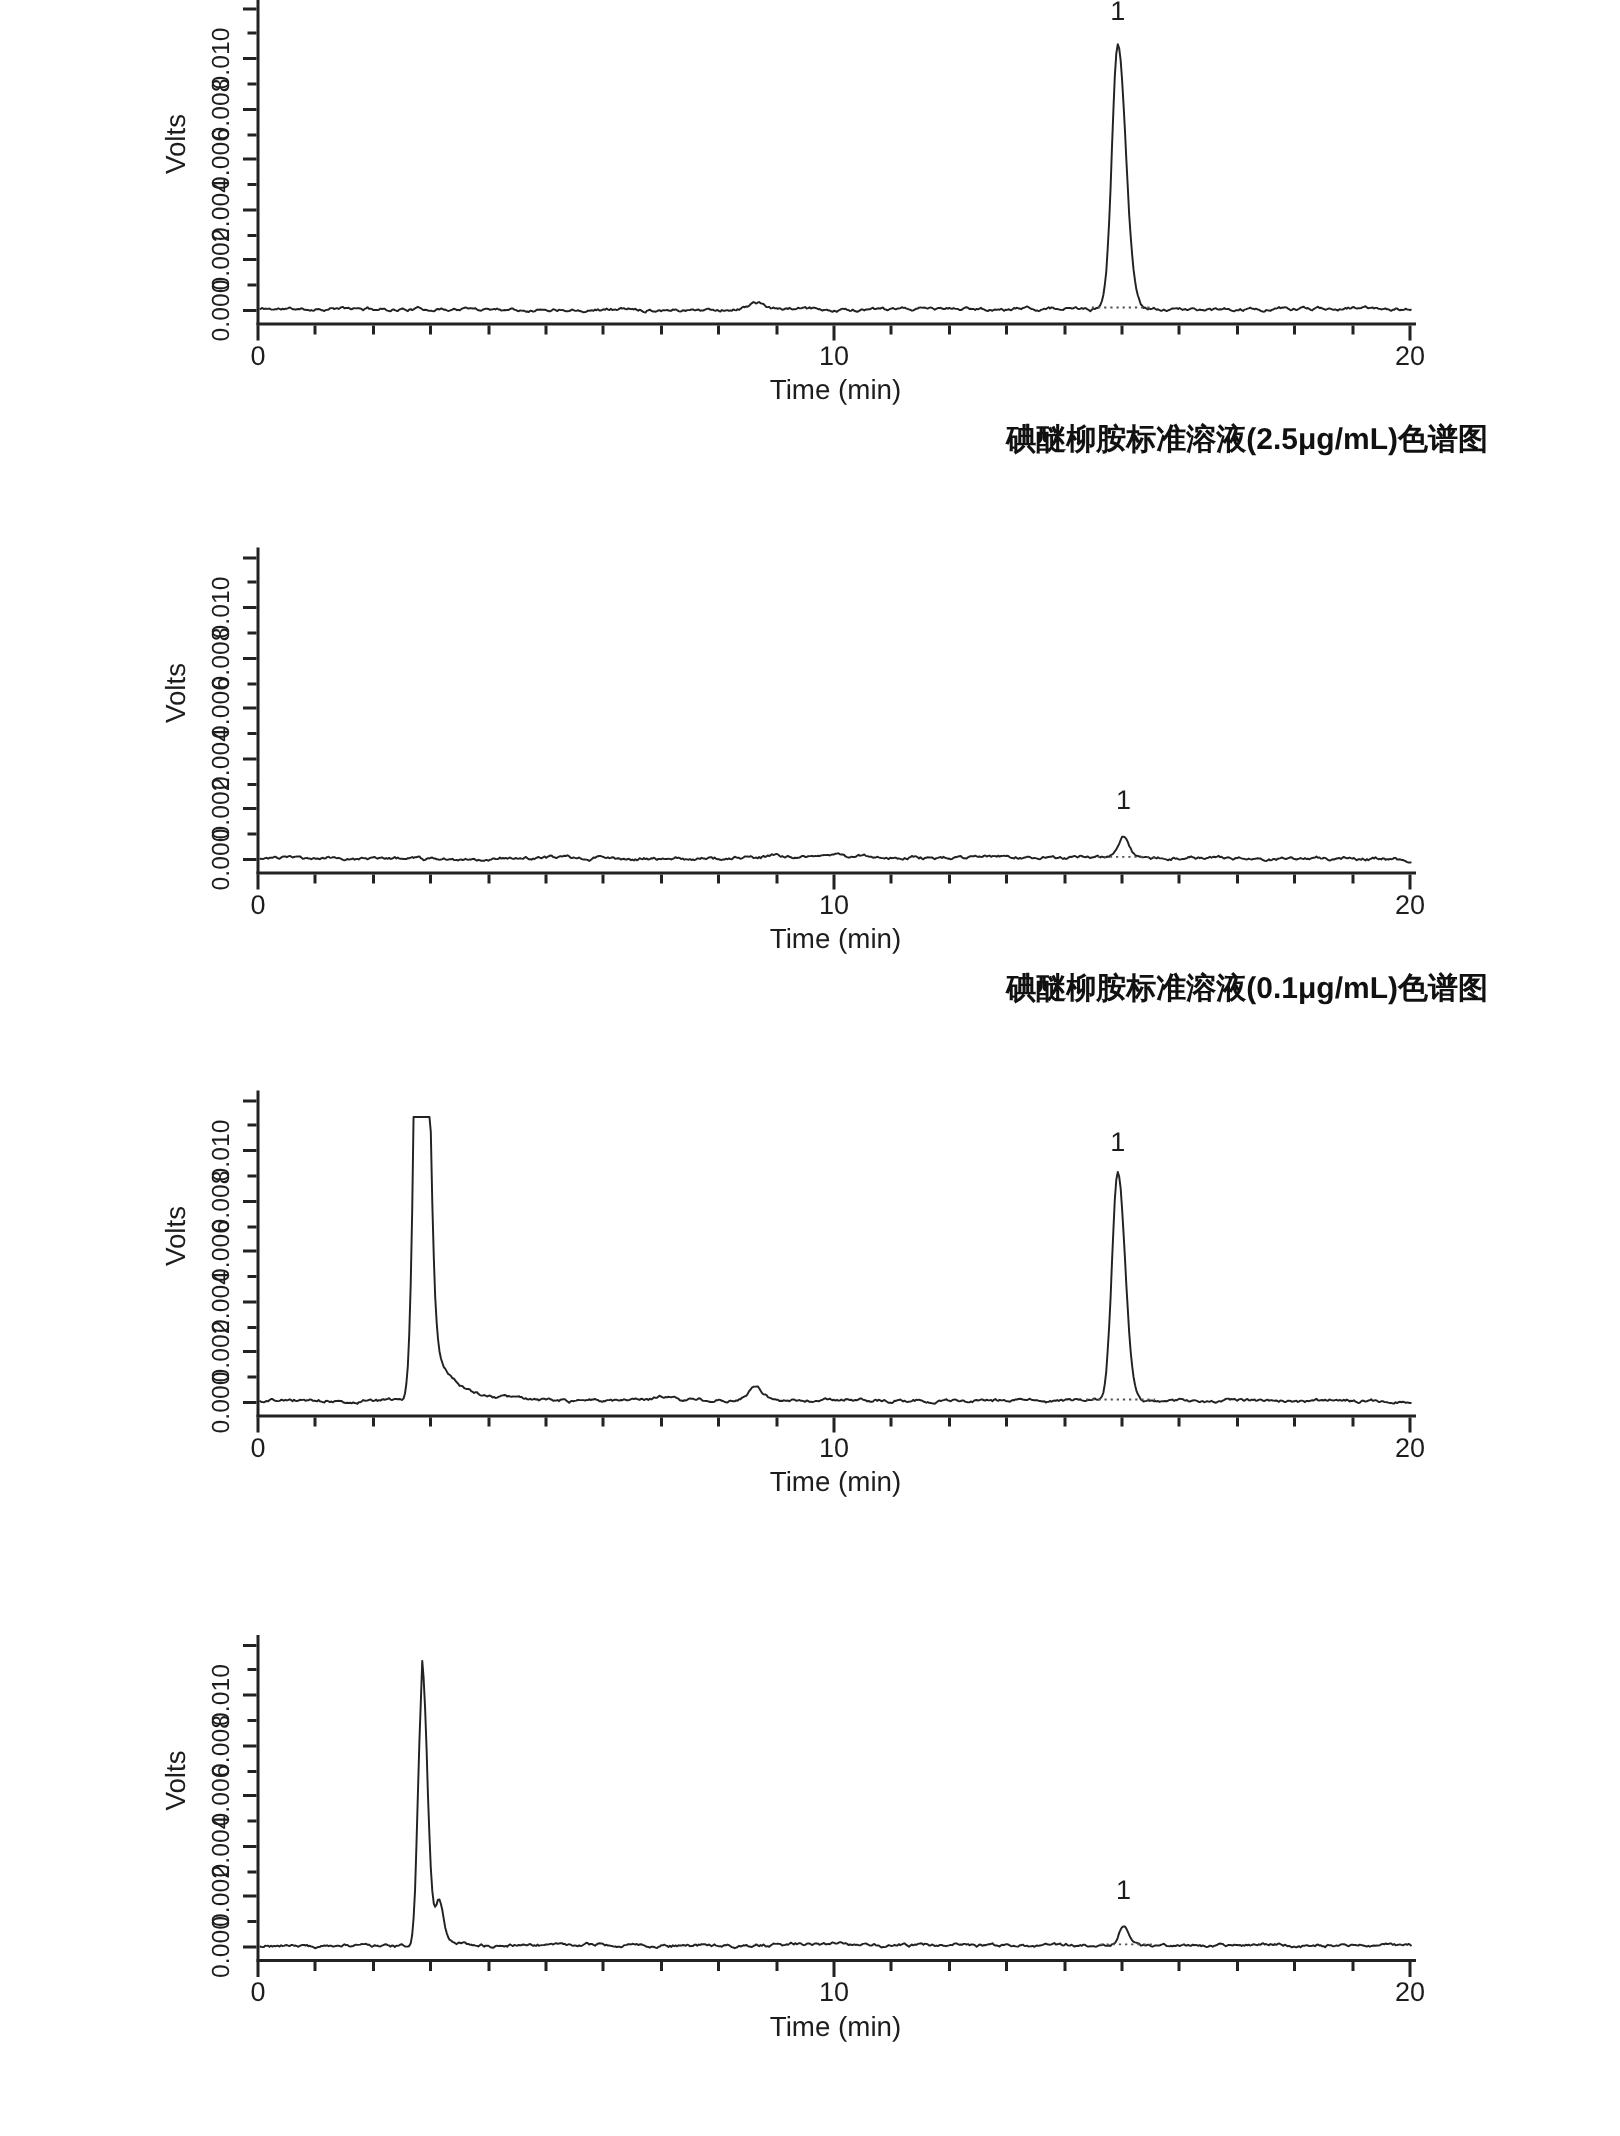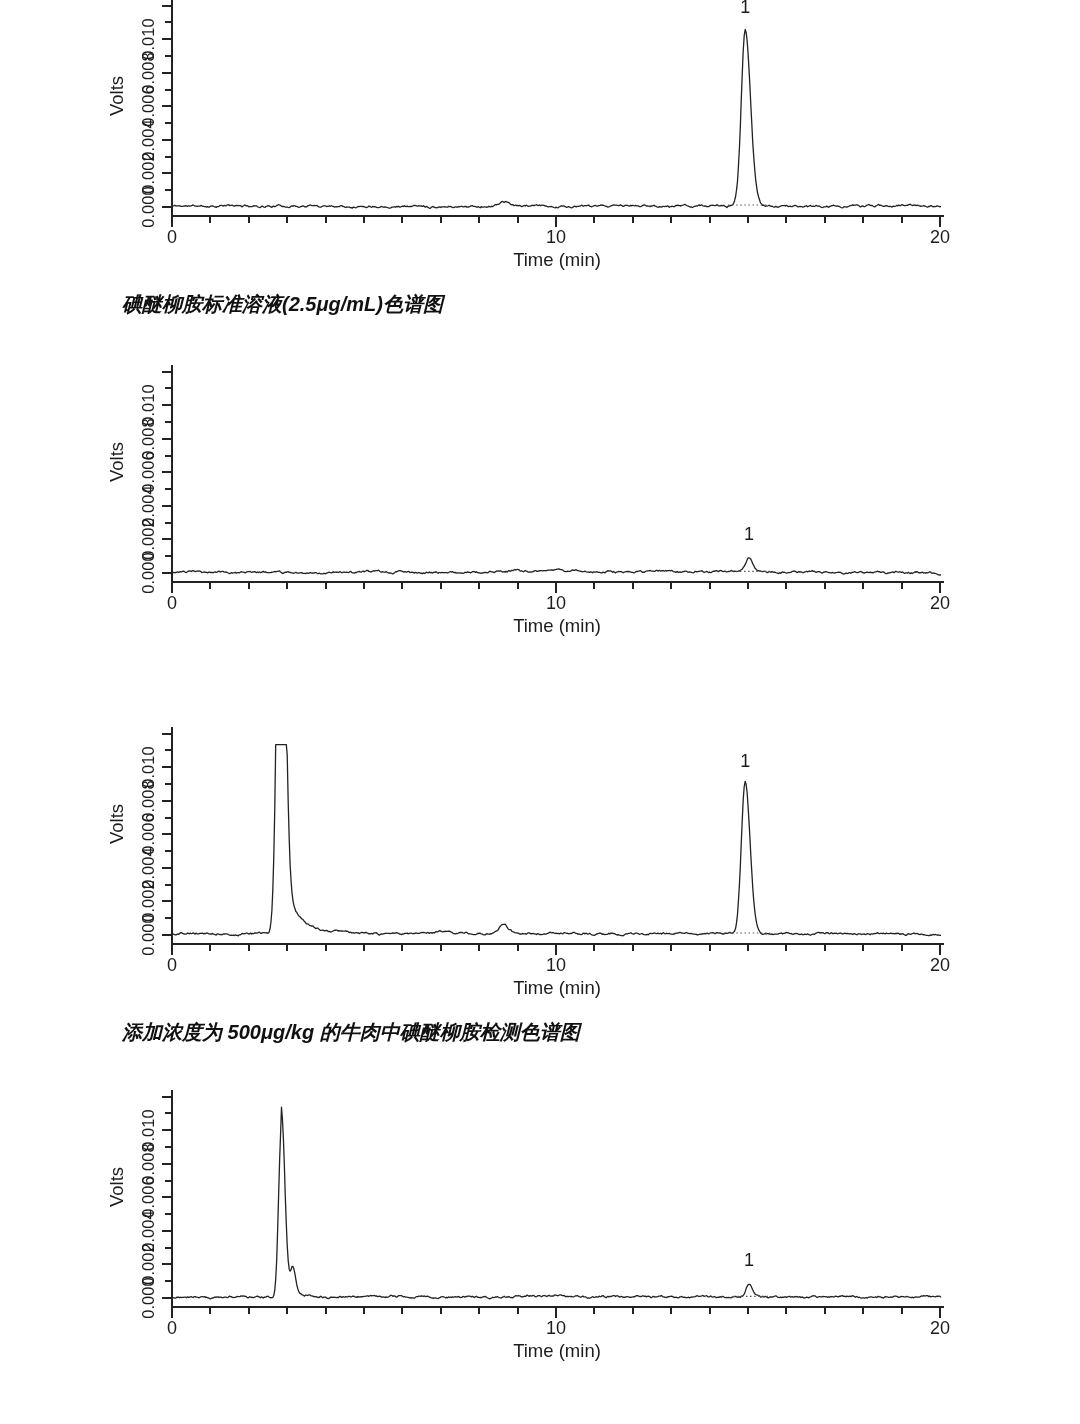--- a/index.html
+++ b/index.html
@@ -33,22 +33,22 @@
   .y-axis-title{
     position:absolute;left:117px;top:97px;
     transform:translate(-50%,-50%) rotate(-90deg);
     font-size:18.5px;white-space:nowrap;color:#1d1d1d;
   }
   .x-axis-title{
     position:absolute;left:172px;top:250px;width:770px;
     text-align:center;font-size:18.5px;color:#1d1d1d;
   }
   .caption{
-    position:absolute;left:122px;top:292px;width:870px;
-    text-align:left;font-size:20px;font-weight:bold;color:#111;font-style:italic;
+    position:absolute;left:122px;top:280px;width:870px;
+    text-align:right;font-size:20px;font-weight:bold;color:#111;
   }
   svg.trace{position:absolute;left:172px;top:0;width:770px;height:216px;overflow:visible;}
 </style>
 </head>
 <body>
 
 <div id="canvas">
 
   <div class="chart-block" style="top:-1px">
     <div class="y-axis-title">Volts</div>
@@ -109,20 +109,21 @@
   <div class="chart-block" style="top:365px">
     <div class="y-axis-title">Volts</div>
     <div class="y-axis-line"></div>
     <div class="x-axis-line"></div>
     <svg class="trace" viewBox="0 0 770 216" preserveAspectRatio="none">
         <path d="M1.0 207.74L2.0 207.46L2.9 207.75L3.9 207.48L4.8 207.06L5.8 206.87L6.8 207.45L7.7 206.89L8.7 206.73L9.6 206.88L10.6 206.32L11.6 206.10L12.5 206.77L13.5 207.35L14.4 207.52L15.4 206.71L16.4 206.09L17.3 205.99L18.3 205.98L19.2 206.49L20.2 205.88L21.2 205.60L22.1 206.03L23.1 206.67L24.0 206.34L25.0 206.07L26.0 205.96L26.9 206.04L27.9 205.90L28.8 206.58L29.8 207.52L30.8 207.34L31.7 207.08L32.7 206.90L33.6 207.40L34.6 207.33L35.6 207.86L36.5 207.24L37.5 207.03L38.4 207.51L39.4 207.31L40.4 207.49L41.3 207.82L42.3 207.09L43.2 206.85L44.2 207.41L45.2 207.20L46.1 206.38L47.1 206.11L48.0 206.92L49.0 206.75L50.0 206.46L50.9 206.40L51.9 206.88L52.8 207.19L53.8 206.89L54.8 207.30L55.7 207.72L56.7 208.25L57.6 208.59L58.6 208.19L59.6 207.64L60.5 208.06L61.5 207.86L62.4 207.67L63.4 207.37L64.4 208.12L65.3 207.72L66.3 207.59L67.2 207.96L68.2 207.20L69.2 206.73L70.1 207.08L71.1 207.16L72.0 207.20L73.0 207.88L74.0 207.33L74.9 206.91L75.9 206.71L76.8 206.55L77.8 206.32L78.8 207.02L79.7 207.45L80.7 206.94L81.6 206.89L82.6 206.55L83.6 207.09L84.5 207.58L85.5 207.02L86.4 207.54L87.4 206.93L88.4 207.60L89.3 207.48L90.3 206.88L91.2 206.34L92.2 207.28L93.2 206.70L94.1 207.39L95.1 207.51L96.0 207.54L97.0 207.72L98.0 207.70L98.9 207.70L99.9 207.14L100.8 207.17L101.8 206.80L102.8 206.35L103.7 206.96L104.7 206.47L105.6 206.47L106.6 206.15L107.6 205.94L108.5 207.04L109.5 207.61L110.4 208.49L111.4 208.25L112.4 207.59L113.3 207.08L114.3 207.36L115.2 206.80L116.2 206.73L117.2 207.36L118.1 207.24L119.1 207.93L120.0 207.86L121.0 208.24L122.0 208.05L122.9 207.77L123.9 207.19L124.8 207.89L125.8 208.15L126.8 208.11L127.7 207.80L128.7 207.80L129.6 207.56L130.6 208.35L131.6 208.43L132.5 208.37L133.5 208.62L134.4 208.11L135.4 207.89L136.4 208.36L137.3 208.14L138.3 207.50L139.2 208.00L140.2 208.23L141.2 208.00L142.1 208.04L143.1 207.61L144.0 207.55L145.0 208.23L146.0 208.77L146.9 208.22L147.9 208.48L148.8 208.87L149.8 208.84L150.8 208.87L151.7 208.35L152.7 208.35L153.6 208.82L154.6 208.14L155.6 207.95L156.5 207.29L157.5 207.36L158.4 207.67L159.4 207.76L160.4 207.53L161.3 206.65L162.3 207.41L163.2 207.00L164.2 207.34L165.2 206.97L166.1 207.52L167.1 207.13L168.0 206.64L169.0 207.28L170.0 207.60L170.9 207.51L171.9 206.98L172.8 207.43L173.8 207.45L174.8 207.16L175.7 207.43L176.7 207.59L177.6 206.89L178.6 206.30L179.6 207.18L180.5 207.89L181.5 207.87L182.4 208.10L183.4 207.39L184.4 207.65L185.3 207.03L186.3 206.55L187.2 206.35L188.2 206.97L189.2 207.21L190.1 206.51L191.1 205.96L192.0 206.89L193.0 206.29L194.0 205.80L194.9 205.31L195.9 205.49L196.8 206.47L197.8 206.49L198.8 207.03L199.7 206.66L200.7 206.07L201.6 205.74L202.6 206.03L203.6 205.72L204.5 205.55L205.5 205.63L206.4 205.18L207.4 205.85L208.4 206.87L209.3 207.07L210.3 206.58L211.2 206.92L212.2 207.13L213.2 207.19L214.1 206.62L215.1 207.34L216.0 207.72L217.0 208.00L218.0 207.94L218.9 208.11L219.9 208.37L220.8 208.95L221.8 208.31L222.8 207.46L223.7 206.66L224.7 206.89L225.6 206.26L226.6 205.82L227.6 205.65L228.5 205.72L229.5 206.05L230.4 206.33L231.4 206.90L232.4 206.99L233.3 206.56L234.3 207.14L235.2 206.93L236.2 206.51L237.2 206.67L238.1 207.56L239.1 207.34L240.0 207.12L241.0 207.36L242.0 208.07L242.9 207.61L243.9 207.46L244.8 208.02L245.8 208.04L246.8 207.49L247.7 207.76L248.7 208.45L249.6 208.04L250.6 208.64L251.6 207.81L252.5 208.53L253.5 208.05L254.4 207.16L255.4 207.59L256.4 207.91L257.3 207.04L258.3 207.72L259.2 207.34L260.2 208.07L261.2 207.74L262.1 207.14L263.1 207.37L264.0 206.76L265.0 207.58L266.0 208.23L266.9 207.60L267.9 207.72L268.8 207.84L269.8 207.28L270.8 207.76L271.7 207.65L272.7 207.66L273.6 207.56L274.6 207.60L275.6 207.99L276.5 207.56L277.5 207.02L278.4 206.47L279.4 207.04L280.4 206.70L281.3 207.14L282.3 207.68L283.2 207.38L284.2 208.13L285.2 207.79L286.1 207.92L287.1 208.16L288.0 207.72L289.0 208.31L290.0 207.98L290.9 208.39L291.9 208.08L292.8 207.34L293.8 207.31L294.8 207.60L295.7 206.86L296.7 207.30L297.6 207.32L298.6 207.83L299.6 207.21L300.5 206.67L301.5 206.52L302.4 206.56L303.4 207.43L304.4 206.64L305.3 207.45L306.3 207.84L307.2 207.73L308.2 208.21L309.2 208.27L310.1 207.98L311.1 207.94L312.0 207.47L313.0 207.81L314.0 207.22L314.9 207.75L315.9 207.89L316.8 207.02L317.8 206.17L318.8 206.54L319.7 206.87L320.7 206.89L321.6 207.49L322.6 207.28L323.6 206.68L324.5 205.99L325.5 206.06L326.4 205.93L327.4 206.23L328.4 205.78L329.3 206.13L330.3 206.99L331.2 206.93L332.2 206.66L333.2 207.19L334.1 206.34L335.1 207.15L336.0 206.16L337.0 205.61L338.0 206.32L338.9 205.96L339.9 205.28L340.8 205.71L341.8 205.07L342.8 204.47L343.7 205.03L344.7 204.64L345.6 204.25L346.6 204.55L347.6 205.52L348.5 206.20L349.5 205.73L350.4 206.31L351.4 206.72L352.4 205.98L353.3 205.63L354.3 206.20L355.2 206.46L356.2 207.10L357.2 207.22L358.1 206.84L359.1 207.03L360.0 206.88L361.0 206.74L362.0 206.09L362.9 205.61L363.9 205.65L364.8 206.28L365.8 206.30L366.8 205.84L367.7 205.75L368.7 205.72L369.6 205.67L370.6 205.92L371.6 205.57L372.5 205.73L373.5 205.54L374.4 205.75L375.4 205.25L376.4 205.20L377.3 205.05L378.3 205.08L379.2 204.99L380.2 204.97L381.2 205.35L382.1 204.83L383.1 204.71L384.0 204.63L385.0 204.17L386.0 204.10L386.9 203.78L387.9 204.52L388.8 204.62L389.8 204.65L390.8 205.01L391.7 205.98L392.7 206.43L393.6 206.66L394.6 206.66L395.6 206.11L396.5 206.31L397.5 206.31L398.4 206.26L399.4 205.53L400.4 204.88L401.3 205.47L402.3 205.24L403.2 205.13L404.2 204.60L405.2 205.56L406.1 205.73L407.1 205.99L408.0 206.14L409.0 206.23L410.0 206.79L410.9 206.64L411.9 206.69L412.8 206.15L413.8 206.56L414.8 206.88L415.7 207.07L416.7 207.08L417.6 207.37L418.6 206.84L419.6 207.23L420.5 207.77L421.5 206.81L422.4 207.13L423.4 207.05L424.4 206.76L425.3 206.89L426.3 207.47L427.2 207.25L428.2 207.57L429.2 207.96L430.1 207.97L431.1 207.06L432.0 207.48L433.0 207.84L434.0 206.79L434.9 206.43L435.9 205.59L436.8 206.21L437.8 205.88L438.8 205.91L439.7 206.52L440.7 207.34L441.6 206.46L442.6 207.38L443.6 207.83L444.5 207.05L445.5 206.85L446.4 206.46L447.4 206.61L448.4 206.67L449.3 206.63L450.3 207.27L451.2 207.80L452.2 207.12L453.2 206.89L454.1 206.57L455.1 206.37L456.0 207.02L457.0 206.24L458.0 206.84L458.9 207.06L459.9 207.46L460.8 207.39L461.8 207.90L462.8 207.60L463.7 206.85L464.7 206.39L465.6 206.48L466.6 206.04L467.6 205.84L468.5 205.70L469.5 206.65L470.4 207.25L471.4 207.13L472.4 207.40L473.3 206.52L474.3 206.02L475.2 205.80L476.2 205.80L477.2 205.88L478.1 205.45L479.1 205.86L480.0 206.20L481.0 206.05L482.0 206.25L482.9 206.28L483.9 205.62L484.8 205.26L485.8 206.08L486.8 205.62L487.7 205.39L488.7 206.18L489.6 205.71L490.6 205.75L491.6 205.72L492.5 206.16L493.5 205.44L494.4 206.08L495.4 205.57L496.4 205.61L497.3 205.45L498.3 205.76L499.2 205.50L500.2 205.71L501.2 206.50L502.1 206.96L503.1 206.95L504.0 207.41L505.0 206.39L506.0 207.11L506.9 207.53L507.9 206.93L508.8 207.39L509.8 207.15L510.8 206.69L511.7 206.68L512.7 206.11L513.6 206.17L514.6 206.32L515.6 207.00L516.5 207.23L517.5 206.97L518.4 207.10L519.4 207.40L520.4 207.69L521.3 207.88L522.3 207.16L523.2 206.32L524.2 206.57L525.2 206.94L526.1 206.49L527.1 206.32L528.0 206.16L529.0 206.12L530.0 205.69L530.9 206.60L531.9 207.25L532.8 207.05L533.8 206.81L534.8 206.33L535.7 207.01L536.7 207.61L537.6 207.07L538.6 207.69L539.6 207.28L540.5 206.59L541.5 206.14L542.4 206.35L543.4 205.97L544.4 205.57L545.3 206.02L546.3 206.64L547.2 206.08L548.2 205.45L549.2 205.58L550.1 206.25L551.1 206.30L552.0 206.52L553.0 205.94L554.0 206.58L554.9 207.01L555.9 206.64L556.8 206.50L557.8 206.36L558.8 205.78L559.7 205.39L560.7 206.20L561.6 206.63L562.6 206.06L563.6 206.32L564.5 206.66L565.5 206.40L566.4 206.01L567.4 206.15L568.4 205.09L569.3 204.74L570.3 203.92L571.2 202.54L572.2 201.25L573.2 199.35L574.1 197.59L575.1 195.01L576.0 192.88L577.0 192.79L578.0 193.24L578.9 194.35L579.9 196.41L580.8 198.95L581.8 200.51L582.8 203.00L583.7 203.80L584.7 205.00L585.6 205.51L586.6 205.65L587.6 206.12L588.5 205.98L589.5 206.56L590.4 206.59L591.4 206.29L592.4 206.32L593.3 206.38L594.3 206.97L595.2 207.65L596.2 207.14L597.2 206.45L598.1 206.96L599.1 207.27L600.0 206.49L601.0 207.15L602.0 207.24L602.9 207.24L603.9 207.56L604.8 207.77L605.8 208.08L606.8 208.55L607.7 207.85L608.7 208.40L609.6 207.32L610.6 206.80L611.6 207.49L612.5 207.21L613.5 207.74L614.4 208.11L615.4 207.90L616.4 207.69L617.3 207.70L618.3 207.34L619.2 207.17L620.2 206.32L621.2 206.45L622.1 205.91L623.1 206.50L624.0 206.74L625.0 207.57L626.0 207.13L626.9 206.47L627.9 207.12L628.8 206.73L629.8 207.21L630.8 207.63L631.7 207.51L632.7 206.95L633.6 206.79L634.6 206.19L635.6 206.86L636.5 206.31L637.5 206.17L638.4 206.47L639.4 206.04L640.4 205.53L641.3 206.43L642.3 206.16L643.2 206.87L644.2 207.33L645.2 206.92L646.1 206.70L647.1 206.55L648.0 206.96L649.0 207.50L650.0 208.13L650.9 207.61L651.9 206.94L652.8 207.13L653.8 206.50L654.8 206.91L655.7 207.24L656.7 207.55L657.6 207.57L658.6 207.97L659.6 207.91L660.5 207.40L661.5 207.78L662.4 208.05L663.4 207.65L664.4 207.56L665.3 207.45L666.3 207.21L667.2 207.38L668.2 207.25L669.2 207.89L670.1 208.39L671.1 208.92L672.0 209.09L673.0 208.63L674.0 207.90L674.9 208.57L675.9 208.39L676.8 207.69L677.8 207.71L678.8 208.32L679.7 207.51L680.7 207.36L681.6 207.10L682.6 206.68L683.6 207.10L684.5 207.52L685.5 207.67L686.4 207.31L687.4 206.89L688.4 206.49L689.3 206.65L690.3 207.49L691.2 207.62L692.2 208.08L693.2 207.66L694.1 207.41L695.1 207.02L696.0 207.42L697.0 207.71L698.0 207.04L698.9 207.64L699.9 207.45L700.8 207.85L701.8 207.39L702.8 206.98L703.7 206.83L704.7 206.68L705.6 206.06L706.6 206.82L707.6 206.60L708.5 207.42L709.5 207.43L710.4 206.88L711.4 206.93L712.4 207.52L713.3 208.29L714.3 208.66L715.2 208.51L716.2 207.86L717.2 208.01L718.1 207.67L719.1 207.35L720.0 207.16L721.0 206.98L722.0 207.65L722.9 206.90L723.9 206.25L724.8 206.72L725.8 207.21L726.8 207.16L727.7 206.71L728.7 207.12L729.6 207.44L730.6 206.95L731.6 207.81L732.5 208.46L733.5 207.86L734.4 207.78L735.4 208.19L736.4 207.32L737.3 208.01L738.3 208.66L739.2 207.75L740.2 208.53L741.2 207.78L742.1 207.53L743.1 206.76L744.0 207.37L745.0 206.55L746.0 207.34L746.9 207.82L747.9 207.60L748.8 207.93L749.8 207.18L750.8 207.28L751.7 208.16L752.7 207.74L753.6 208.12L754.6 207.61L755.6 207.79L756.5 207.55L757.5 206.92L758.4 206.90L759.4 207.98L760.4 208.03L761.3 207.88L762.3 208.30L763.2 208.33L764.2 208.76L765.2 209.18L766.1 209.76L767.1 209.99L768.0 209.99L769.0 209.92" fill="none" stroke="#222222" stroke-width="1.3" stroke-linejoin="round"></path>
         <line x1="559.7" x2="598.1" y1="206.3" y2="206.3" stroke="#555" stroke-width="1.2" stroke-dasharray="1.5 2.6"></line>
         <text x="577.0" y="174.5" text-anchor="middle" font-size="18" fill="#1d1d1d">1</text>
       </svg>
     <div class="x-axis-title">Time (min)</div>
+    <div class="caption">碘醚柳胺标准溶液(0.1μg/mL)色谱图</div>
   <div class="ytick major" style="top: 207px;"></div>
       <div class="ytick-label" style="top: 208px;">0.000</div>
       <div class="ytick minor" style="top: 190.226px;"></div>
       <div class="ytick major" style="top: 173.452px;"></div>
       <div class="ytick-label" style="top: 174.452px;">0.002</div>
       <div class="ytick minor" style="top: 156.677px;"></div>
       <div class="ytick major" style="top: 139.903px;"></div>
       <div class="ytick-label" style="top: 140.903px;">0.004</div>
       <div class="ytick minor" style="top: 123.129px;"></div>
       <div class="ytick major" style="top: 106.355px;"></div>
@@ -164,21 +165,20 @@
   <div class="chart-block" style="top:727px">
     <div class="y-axis-title">Volts</div>
     <div class="y-axis-line"></div>
     <div class="x-axis-line"></div>
     <svg class="trace" viewBox="0 0 770 216" preserveAspectRatio="none">
         <path d="M1.0 206.82L2.0 207.47L2.9 207.75L3.9 207.88L4.8 207.40L5.8 207.00L6.8 207.25L7.7 206.32L8.7 205.73L9.6 205.67L10.6 206.43L11.6 206.91L12.5 207.02L13.5 207.10L14.4 206.94L15.4 206.13L16.4 206.38L17.3 206.81L18.3 206.17L19.2 206.61L20.2 206.31L21.2 205.90L22.1 206.41L23.1 207.12L24.0 206.11L25.0 206.91L26.0 206.97L26.9 206.84L27.9 206.23L28.8 206.31L29.8 206.24L30.8 206.13L31.7 206.88L32.7 206.43L33.6 206.58L34.6 205.96L35.6 206.09L36.5 206.77L37.5 206.83L38.4 206.99L39.4 207.16L40.4 206.31L41.3 207.21L42.3 207.45L43.2 207.73L44.2 208.07L45.2 206.95L46.1 206.87L47.1 207.25L48.0 207.71L49.0 207.33L50.0 207.84L50.9 207.15L51.9 206.98L52.8 207.00L53.8 206.89L54.8 206.95L55.7 207.06L56.7 207.71L57.6 208.21L58.6 208.29L59.6 208.14L60.5 208.29L61.5 208.16L62.4 208.57L63.4 207.92L64.4 208.32L65.3 208.46L66.3 208.83L67.2 207.78L68.2 207.86L69.2 207.22L70.1 206.35L71.1 206.83L72.0 206.77L73.0 206.66L74.0 206.26L74.9 205.93L75.9 206.58L76.8 207.00L77.8 206.75L78.8 206.03L79.7 207.01L80.7 206.43L81.6 206.74L82.6 205.99L83.6 205.85L84.5 206.21L85.5 205.78L86.4 205.65L87.4 205.10L88.4 206.11L89.3 206.43L90.3 205.92L91.2 205.66L92.2 205.66L93.2 205.80L94.1 205.68L95.1 205.86L96.0 206.34L97.0 205.40L98.0 202.00L98.9 195.50L99.9 183.55L100.8 163.15L101.8 129.39L102.8 80.11L103.7 17.61L104.7 17.61L105.6 17.61L106.6 17.61L107.6 17.61L108.5 17.61L109.5 17.61L110.4 17.61L111.4 17.61L112.4 17.61L113.3 17.61L114.3 17.61L115.2 27.52L116.2 75.16L117.2 111.36L118.1 136.98L119.1 154.51L120.0 165.67L121.0 173.97L122.0 178.85L122.9 181.54L123.9 184.47L124.8 185.42L125.8 187.24L126.8 189.02L127.7 189.43L128.7 190.42L129.6 191.80L130.6 192.04L131.6 193.37L132.5 194.54L133.5 195.53L134.4 196.92L135.4 196.89L136.4 197.14L137.3 198.20L138.3 198.74L139.2 198.99L140.2 198.97L141.2 199.23L142.1 200.42L143.1 200.89L144.0 201.63L145.0 201.21L146.0 201.07L146.9 202.22L147.9 203.05L148.8 203.29L149.8 203.40L150.8 203.01L151.7 203.42L152.7 204.01L153.6 203.61L154.6 203.35L155.6 203.92L156.5 204.61L157.5 204.33L158.4 205.03L159.4 204.77L160.4 204.19L161.3 203.93L162.3 203.43L163.2 203.24L164.2 203.04L165.2 203.20L166.1 204.02L167.1 203.63L168.0 203.90L169.0 204.23L170.0 203.92L170.9 204.09L171.9 204.06L172.8 204.08L173.8 203.81L174.8 204.37L175.7 204.32L176.7 205.20L177.6 205.53L178.6 205.13L179.6 205.92L180.5 205.97L181.5 205.54L182.4 206.07L183.4 205.95L184.4 205.48L185.3 206.05L186.3 205.88L187.2 206.59L188.2 206.04L189.2 205.50L190.1 205.43L191.1 205.53L192.0 206.05L193.0 205.58L194.0 205.26L194.9 205.87L195.9 206.18L196.8 206.91L197.8 206.72L198.8 206.75L199.7 206.35L200.7 207.10L201.6 206.19L202.6 205.96L203.6 205.77L204.5 205.74L205.5 206.71L206.4 207.40L207.4 208.20L208.4 207.32L209.3 206.89L210.3 207.20L211.2 206.90L212.2 206.74L213.2 206.26L214.1 206.36L215.1 206.43L216.0 206.43L217.0 206.40L218.0 206.69L218.9 206.38L219.9 206.40L220.8 205.79L221.8 206.35L222.8 206.02L223.7 206.01L224.7 205.61L225.6 206.19L226.6 206.33L227.6 207.13L228.5 207.12L229.5 207.59L230.4 207.00L231.4 207.18L232.4 206.51L233.3 206.42L234.3 206.43L235.2 206.04L236.2 206.88L237.2 206.32L238.1 206.12L239.1 206.22L240.0 206.48L241.0 206.73L242.0 206.35L242.9 206.52L243.9 205.86L244.8 206.07L245.8 206.51L246.8 206.47L247.7 206.28L248.7 205.70L249.6 205.40L250.6 205.71L251.6 205.29L252.5 205.53L253.5 205.97L254.4 206.25L255.4 205.50L256.4 205.68L257.3 206.37L258.3 205.85L259.2 205.59L260.2 206.35L261.2 205.47L262.1 206.02L263.1 205.38L264.0 204.55L265.0 204.88L266.0 204.80L266.9 204.10L267.9 203.45L268.8 204.14L269.8 204.64L270.8 204.81L271.7 204.37L272.7 204.57L273.6 204.16L274.6 204.43L275.6 204.47L276.5 204.25L277.5 204.15L278.4 204.56L279.4 205.16L280.4 205.66L281.3 206.64L282.3 206.57L283.2 207.01L284.2 206.48L285.2 206.68L286.1 206.27L287.1 205.61L288.0 205.30L289.0 205.51L290.0 205.43L290.9 205.88L291.9 206.18L292.8 206.00L293.8 205.22L294.8 205.36L295.7 206.21L296.7 206.91L297.6 206.91L298.6 206.95L299.6 207.06L300.5 207.37L301.5 207.65L302.4 207.70L303.4 207.67L304.4 207.42L305.3 206.50L306.3 206.55L307.2 206.10L308.2 206.24L309.2 206.88L310.1 207.03L311.1 207.66L312.0 207.89L313.0 207.95L314.0 207.13L314.9 206.70L315.9 207.05L316.8 207.21L317.8 207.23L318.8 206.55L319.7 206.79L320.7 205.87L321.6 205.86L322.6 204.83L323.6 204.41L324.5 203.83L325.5 203.57L326.4 202.33L327.4 200.39L328.4 199.31L329.3 198.02L330.3 197.54L331.2 197.40L332.2 197.35L333.2 197.26L334.1 198.48L335.1 200.20L336.0 201.65L337.0 202.60L338.0 202.61L338.9 202.91L339.9 204.38L340.8 204.74L341.8 205.14L342.8 205.63L343.7 205.86L344.7 205.81L345.6 206.20L346.6 206.15L347.6 207.02L348.5 206.81L349.5 207.04L350.4 206.50L351.4 206.78L352.4 206.79L353.3 206.68L354.3 207.23L355.2 206.49L356.2 205.93L357.2 205.95L358.1 206.39L359.1 206.93L360.0 206.56L361.0 206.38L362.0 206.86L362.9 206.88L363.9 207.18L364.8 207.55L365.8 206.59L366.8 207.00L367.7 207.60L368.7 207.48L369.6 207.72L370.6 207.39L371.6 207.03L372.5 206.94L373.5 207.20L374.4 207.02L375.4 206.39L376.4 206.14L377.3 205.59L378.3 205.12L379.2 205.80L380.2 205.87L381.2 205.41L382.1 206.05L383.1 206.49L384.0 206.17L385.0 206.70L386.0 206.21L386.9 206.73L387.9 206.74L388.8 206.02L389.8 206.55L390.8 206.78L391.7 205.82L392.7 205.73L393.6 206.00L394.6 206.32L395.6 206.15L396.5 206.86L397.5 206.55L398.4 206.37L399.4 206.53L400.4 205.90L401.3 205.39L402.3 205.28L403.2 206.10L404.2 206.36L405.2 206.61L406.1 207.25L407.1 206.99L408.0 207.46L409.0 207.55L410.0 207.37L410.9 206.38L411.9 206.10L412.8 206.92L413.8 206.15L414.8 206.60L415.7 207.19L416.7 206.84L417.6 206.30L418.6 207.06L419.6 207.69L420.5 208.22L421.5 208.16L422.4 208.37L423.4 207.91L424.4 206.86L425.3 207.03L426.3 206.41L427.2 206.36L428.2 205.97L429.2 206.65L430.1 207.30L431.1 206.82L432.0 207.43L433.0 207.69L434.0 207.42L434.9 207.38L435.9 207.09L436.8 206.24L437.8 207.03L438.8 206.10L439.7 206.42L440.7 206.08L441.6 206.55L442.6 206.63L443.6 207.33L444.5 207.64L445.5 208.17L446.4 207.68L447.4 208.19L448.4 208.28L449.3 208.57L450.3 208.69L451.2 208.79L452.2 208.08L453.2 207.23L454.1 206.68L455.1 207.00L456.0 206.73L457.0 206.42L458.0 206.20L458.9 205.77L459.9 206.61L460.8 206.79L461.8 207.20L462.8 206.46L463.7 206.09L464.7 206.03L465.6 206.26L466.6 206.92L467.6 207.26L468.5 207.00L469.5 206.60L470.4 206.71L471.4 207.44L472.4 207.67L473.3 207.84L474.3 207.90L475.2 207.30L476.2 207.78L477.2 206.92L478.1 206.45L479.1 206.28L480.0 206.75L481.0 206.39L482.0 206.03L482.9 205.94L483.9 206.54L484.8 206.70L485.8 206.10L486.8 206.57L487.7 206.59L488.7 206.24L489.6 207.13L490.6 206.23L491.6 205.67L492.5 206.59L493.5 206.90L494.4 206.24L495.4 206.53L496.4 206.57L497.3 206.29L498.3 206.90L499.2 207.13L500.2 207.21L501.2 207.50L502.1 206.89L503.1 206.32L504.0 206.51L505.0 205.98L506.0 206.04L506.9 205.66L507.9 205.50L508.8 205.69L509.8 206.02L510.8 206.18L511.7 206.33L512.7 206.37L513.6 205.92L514.6 205.51L515.6 206.18L516.5 206.29L517.5 206.53L518.4 206.52L519.4 206.47L520.4 206.93L521.3 207.03L522.3 207.16L523.2 207.31L524.2 207.18L525.2 208.00L526.1 207.58L527.1 207.56L528.0 206.97L529.0 207.49L530.0 206.90L530.9 206.71L531.9 206.87L532.8 206.33L533.8 207.05L534.8 206.30L535.7 206.20L536.7 206.92L537.6 206.49L538.6 205.83L539.6 205.95L540.5 205.67L541.5 205.86L542.4 206.59L543.4 206.48L544.4 205.75L545.3 205.64L546.3 205.79L547.2 206.17L548.2 205.81L549.2 206.60L550.1 206.76L551.1 207.00L552.0 206.98L553.0 206.39L554.0 206.14L554.9 206.41L555.9 206.30L556.8 205.67L557.8 205.27L558.8 206.00L559.7 206.20L560.7 206.06L561.6 205.31L562.6 204.01L563.6 201.32L564.5 195.90L565.5 187.38L566.4 174.19L567.4 157.93L568.4 138.00L569.3 114.74L570.3 92.34L571.2 72.85L572.2 59.51L573.2 54.30L574.1 57.33L575.1 65.29L576.0 78.20L577.0 94.61L578.0 112.24L578.9 129.74L579.9 146.43L580.8 161.50L581.8 174.33L582.8 183.93L583.7 190.98L584.7 196.42L585.6 200.03L586.6 202.57L587.6 204.21L588.5 205.94L589.5 206.62L590.4 207.40L591.4 207.11L592.4 206.93L593.3 206.54L594.3 206.98L595.2 206.64L596.2 206.64L597.2 207.13L598.1 207.01L599.1 207.28L600.0 206.97L601.0 207.62L602.0 207.25L602.9 207.20L603.9 207.22L604.8 207.04L605.8 207.22L606.8 206.70L607.7 206.31L608.7 206.24L609.6 206.00L610.6 206.90L611.6 206.37L612.5 206.44L613.5 205.89L614.4 205.45L615.4 205.75L616.4 205.63L617.3 206.36L618.3 206.77L619.2 206.38L620.2 207.21L621.2 207.36L622.1 206.97L623.1 206.67L624.0 206.42L625.0 206.61L626.0 206.94L626.9 207.45L627.9 207.67L628.8 207.24L629.8 207.06L630.8 207.82L631.7 207.59L632.7 207.07L633.6 207.43L634.6 207.51L635.6 206.87L636.5 207.45L637.5 207.84L638.4 208.23L639.4 207.71L640.4 207.17L641.3 207.21L642.3 207.40L643.2 206.68L644.2 206.21L645.2 205.62L646.1 205.43L647.1 205.43L648.0 206.12L649.0 205.66L650.0 205.95L650.9 205.57L651.9 206.27L652.8 206.80L653.8 205.96L654.8 205.76L655.7 205.56L656.7 206.51L657.6 206.89L658.6 206.06L659.6 205.61L660.5 206.52L661.5 206.61L662.4 206.08L663.4 206.31L664.4 206.04L665.3 206.89L666.3 206.67L667.2 206.30L668.2 205.96L669.2 206.28L670.1 206.88L671.1 206.94L672.0 206.43L673.0 206.08L674.0 206.80L674.9 206.42L675.9 206.51L676.8 206.76L677.8 206.81L678.8 206.67L679.7 207.01L680.7 207.52L681.6 206.69L682.6 206.76L683.6 207.17L684.5 207.69L685.5 207.49L686.4 206.84L687.4 206.81L688.4 206.94L689.3 207.54L690.3 207.21L691.2 207.11L692.2 206.79L693.2 207.62L694.1 207.31L695.1 206.75L696.0 206.75L697.0 207.06L698.0 207.75L698.9 206.92L699.9 206.96L700.8 207.12L701.8 206.73L702.8 206.50L703.7 206.67L704.7 206.12L705.6 205.55L706.6 206.48L707.6 206.74L708.5 206.44L709.5 206.30L710.4 206.68L711.4 206.14L712.4 206.71L713.3 206.77L714.3 206.03L715.2 206.29L716.2 206.54L717.2 206.63L718.1 206.40L719.1 206.16L720.0 206.69L721.0 206.39L722.0 206.54L722.9 206.88L723.9 206.16L724.8 206.77L725.8 206.07L726.8 206.52L727.7 207.37L728.7 206.81L729.6 207.05L730.6 206.54L731.6 207.36L732.5 207.73L733.5 208.32L734.4 208.26L735.4 207.26L736.4 206.68L737.3 207.02L738.3 207.41L739.2 207.21L740.2 206.68L741.2 206.43L742.1 205.89L743.1 206.81L744.0 206.65L745.0 206.43L746.0 206.77L746.9 207.48L747.9 207.69L748.8 207.15L749.8 207.14L750.8 207.66L751.7 207.74L752.7 207.84L753.6 208.09L754.6 208.28L755.6 208.38L756.5 208.62L757.5 208.71L758.4 207.82L759.4 208.39L760.4 207.75L761.3 207.48L762.3 207.91L763.2 207.46L764.2 207.75L765.2 208.25L766.1 207.94L767.1 208.14L768.0 208.31L769.0 208.37" fill="none" stroke="#222222" stroke-width="1.3" stroke-linejoin="round"></path>
         <line x1="552.0" x2="598.1" y1="206.0" y2="206.0" stroke="#555" stroke-width="1.2" stroke-dasharray="1.5 2.6"></line>
         <text x="573.2" y="40.3" text-anchor="middle" font-size="18" fill="#1d1d1d">1</text>
       </svg>
     <div class="x-axis-title">Time (min)</div>
-    <div class="caption">添加浓度为 500μg/kg 的牛肉中碘醚柳胺检测色谱图</div>
   <div class="ytick major" style="top: 207px;"></div>
       <div class="ytick-label" style="top: 208px;">0.000</div>
       <div class="ytick minor" style="top: 190.226px;"></div>
       <div class="ytick major" style="top: 173.452px;"></div>
       <div class="ytick-label" style="top: 174.452px;">0.002</div>
       <div class="ytick minor" style="top: 156.677px;"></div>
       <div class="ytick major" style="top: 139.903px;"></div>
       <div class="ytick-label" style="top: 140.903px;">0.004</div>
       <div class="ytick minor" style="top: 123.129px;"></div>
       <div class="ytick major" style="top: 106.355px;"></div>

